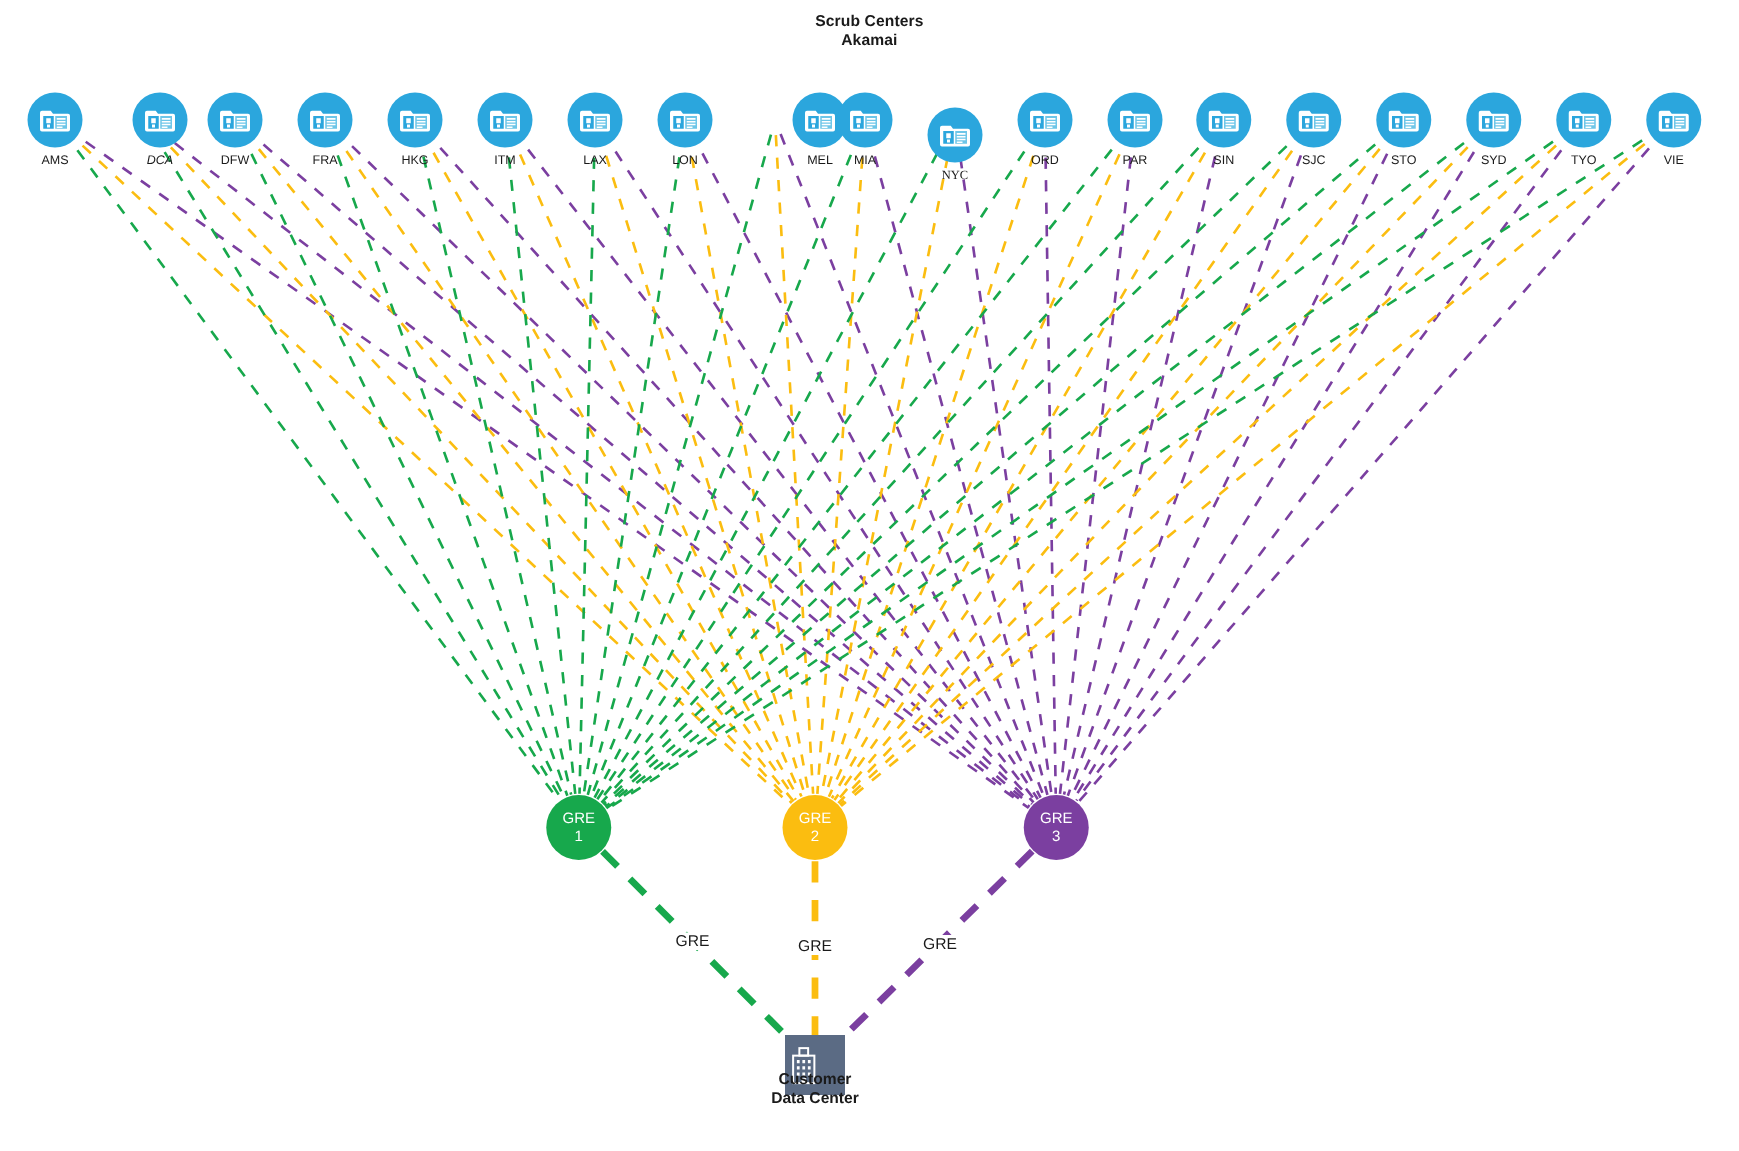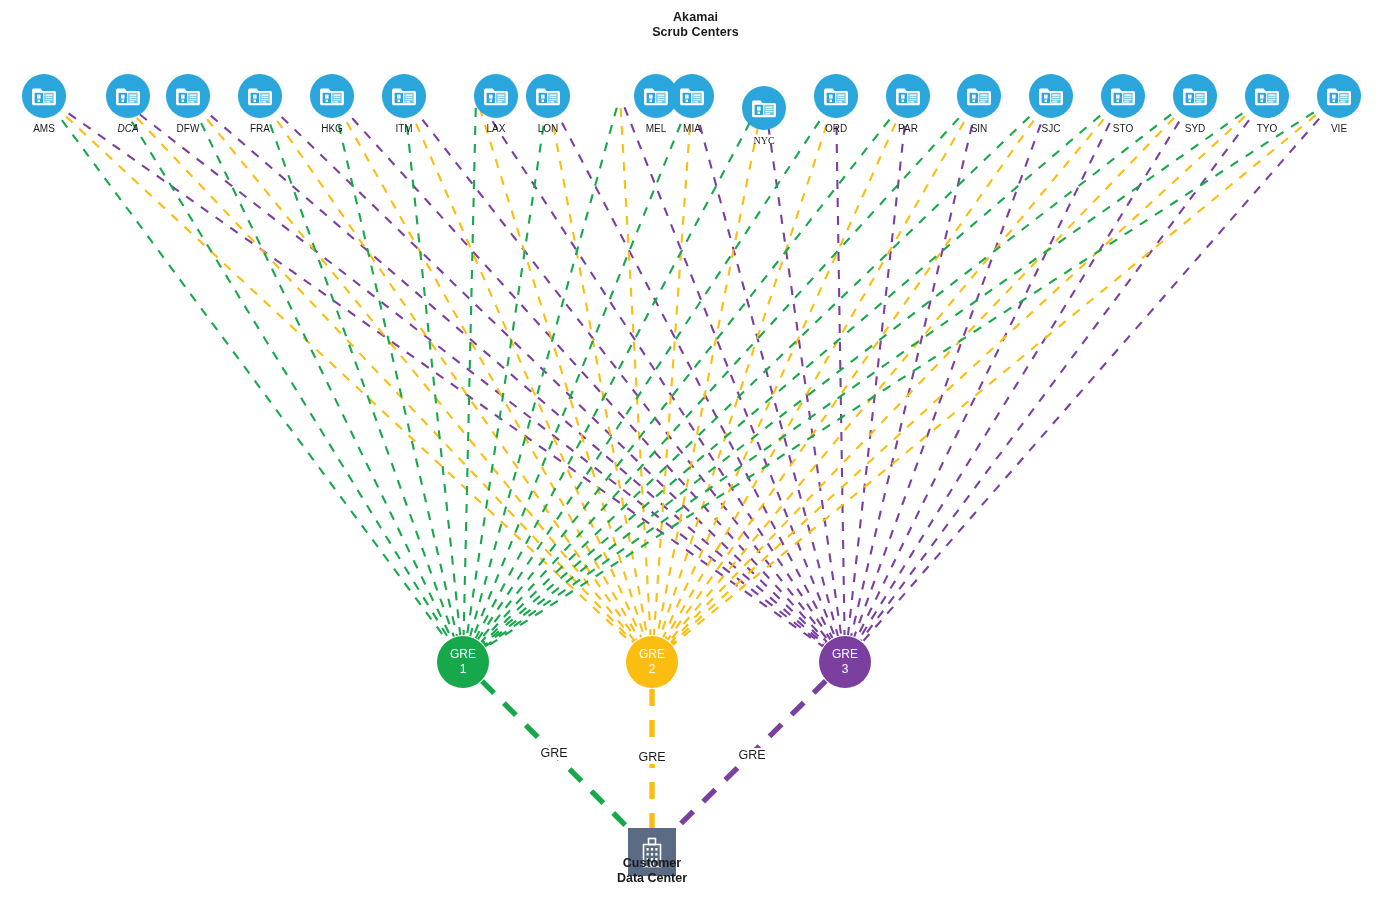--- a/index.html
+++ b/index.html
@@ -81,21 +81,21 @@
   }
   .gre-node span { display: block; }
   .dc-node {
     position: absolute;
     width: 48px;
     height: 48px;
     transform: translate(-24px, -24px);
     background: #5b6b84;
     display: flex;
     align-items: center;
-    justify-content: center;
+    justify-content: flex-start;
   }
   .dc-label {
     position: absolute;
     top: 28px;
     left: 50%;
     transform: translateX(-50%);
     text-align: center;
     font-size: 12.5px;
     font-weight: bold;
     color: #1a1a1a;
@@ -174,22 +174,22 @@
       <line x1="1259.77" y1="105.70" x2="861.14" y2="640.35" stroke="#7b3fa0" stroke-width="2.1" stroke-dasharray="9 9" stroke-linecap="butt"></line>
       <line x1="1328.84" y1="102.57" x2="485.68" y2="647.35" stroke="#17a84c" stroke-width="2.1" stroke-dasharray="9 9" stroke-linecap="butt"></line>
       <line x1="1329.66" y1="103.69" x2="672.84" y2="644.83" stroke="#fbbd10" stroke-width="2.1" stroke-dasharray="9 9" stroke-linecap="butt"></line>
       <line x1="1331.04" y1="105.12" x2="862.75" y2="641.66" stroke="#7b3fa0" stroke-width="2.1" stroke-dasharray="9 9" stroke-linecap="butt"></line>
       <line x1="482.04" y1="681.14" x2="628.13" y2="828.00" stroke="#17a84c" stroke-width="5.4" stroke-dasharray="17 14" stroke-linecap="butt"></line>
       <line x1="652.00" y1="689.00" x2="652.00" y2="828.00" stroke="#fbbd10" stroke-width="5.4" stroke-dasharray="17 14" stroke-linecap="butt"></line>
       <line x1="825.76" y1="680.94" x2="676.38" y2="828.00" stroke="#7b3fa0" stroke-width="5.4" stroke-dasharray="17 14" stroke-linecap="butt"></line>
     </svg>
 
   <div class="title-block">
+    <div>Scrub Centers</div>
     <div>Akamai</div>
-    <div>Scrub Centers</div>
   </div>
 
   <div id="scrub-layer">
       <div class="scrub-node" style="left: 44px; top: 96px;">
         <div class="scrub-circle" style="background: rgb(43, 166, 221);">
           <svg width="26" height="22" viewBox="0 0 26 22">
             <path d="M1 5.2 A1.6 1.6 0 0 1 2.6 3.6 H9.6 L11.4 6.0 H23.4 A1.6 1.6 0 0 1 25 7.6 V18.6 A1.6 1.6 0 0 1 23.4 20.2 H2.6 A1.6 1.6 0 0 1 1 18.6 Z" fill="#ffffff"></path>
             <rect x="3.6" y="7.8" width="8.4" height="10.2" fill="#2ba6dd"></rect>
             <rect x="13.2" y="7.8" width="9.4" height="10.2" fill="#6ec6e8"></rect>
             <rect x="6.0" y="9.6" width="3.6" height="4.0" fill="#ffffff"></rect>
@@ -275,21 +275,21 @@
             <rect x="6.0" y="9.6" width="3.6" height="4.0" fill="#ffffff"></rect>
             <rect x="6.6" y="14.6" width="2.4" height="2.4" fill="#ffffff"></rect>
             <rect x="14.4" y="9.4" width="7.0" height="1.4" fill="#ffffff"></rect>
             <rect x="14.4" y="11.8" width="7.0" height="1.2" fill="#ffffff"></rect>
             <rect x="14.4" y="14.0" width="7.0" height="1.2" fill="#ffffff"></rect>
             <rect x="14.4" y="16.2" width="4.6" height="1.2" fill="#ffffff"></rect>
           </svg>
         </div>
         <div class="scrub-label">ITM</div>
       </div>
-      <div class="scrub-node" style="left: 496px; top: 96px;">
+      <div class="scrub-node" style="left: 476px; top: 96px;">
         <div class="scrub-circle" style="background: rgb(43, 166, 221);">
           <svg width="26" height="22" viewBox="0 0 26 22">
             <path d="M1 5.2 A1.6 1.6 0 0 1 2.6 3.6 H9.6 L11.4 6.0 H23.4 A1.6 1.6 0 0 1 25 7.6 V18.6 A1.6 1.6 0 0 1 23.4 20.2 H2.6 A1.6 1.6 0 0 1 1 18.6 Z" fill="#ffffff"></path>
             <rect x="3.6" y="7.8" width="8.4" height="10.2" fill="#2ba6dd"></rect>
             <rect x="13.2" y="7.8" width="9.4" height="10.2" fill="#6ec6e8"></rect>
             <rect x="6.0" y="9.6" width="3.6" height="4.0" fill="#ffffff"></rect>
             <rect x="6.6" y="14.6" width="2.4" height="2.4" fill="#ffffff"></rect>
             <rect x="14.4" y="9.4" width="7.0" height="1.4" fill="#ffffff"></rect>
             <rect x="14.4" y="11.8" width="7.0" height="1.2" fill="#ffffff"></rect>
             <rect x="14.4" y="14.0" width="7.0" height="1.2" fill="#ffffff"></rect>

